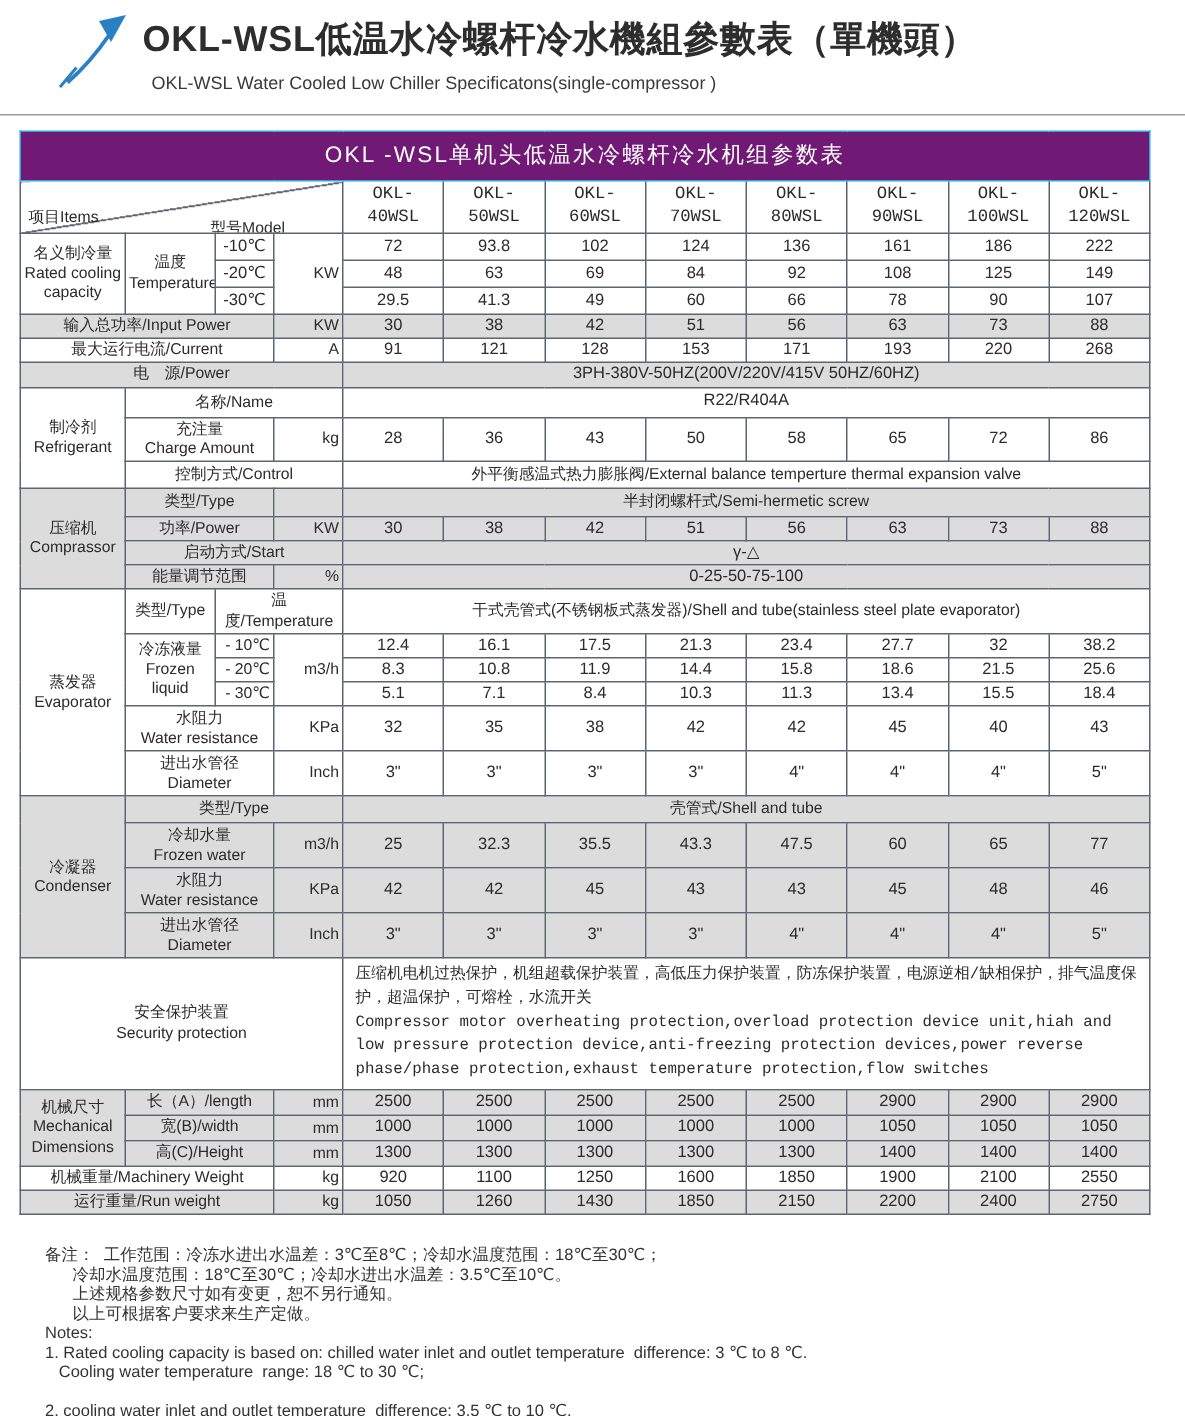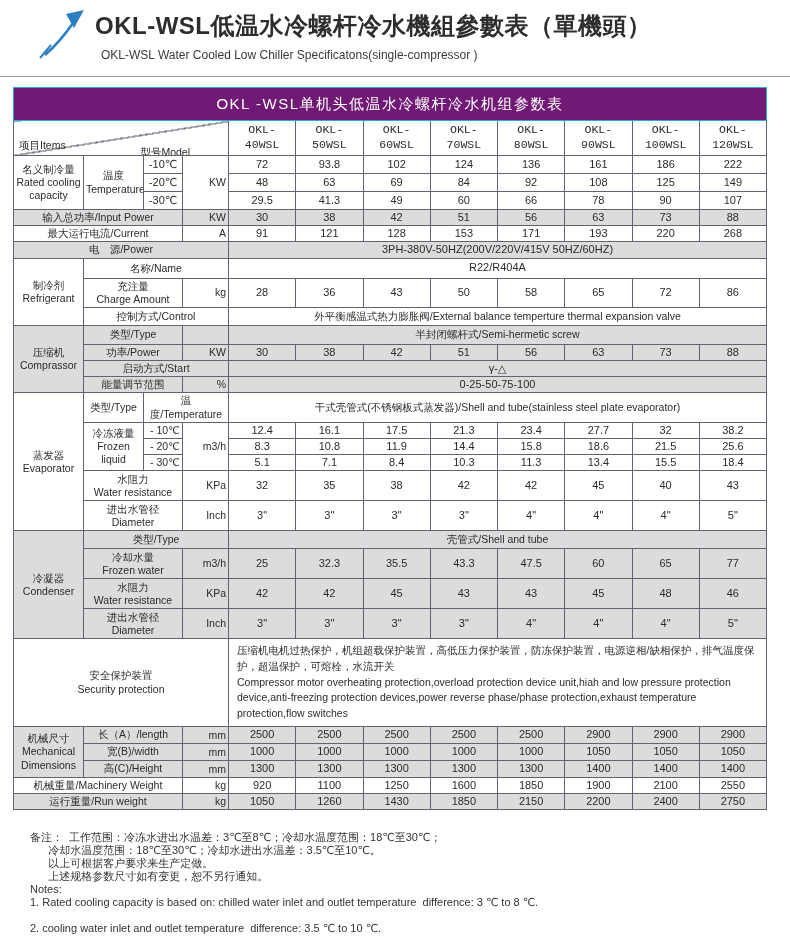--- a/index.html
+++ b/index.html
@@ -20,21 +20,21 @@
   .cap{background:#701a75;border:1px solid #29a7e0;color:#fff;font-size:15px;font-weight:500;
        letter-spacing:1.5px;height:30px;}
   th.model{font-size:11.5px;white-space:pre-line;line-height:1.3;background:#fff;font-family:Liberation Mono, monospace;}
   tr.g td{background:#dcdcdc;}
   .lab{font-size:10.5px;line-height:1.25;}
   .unit{font-size:10.5px;text-align:right;}
   .diag{position:relative;padding:0;background:linear-gradient(to bottom right,
         transparent calc(50% - .6px), #5f6372 calc(50% - .6px), #5f6372 calc(50% + .6px), transparent calc(50% + .6px));}
   .diag .corner-items{position:absolute;left:5px;bottom:3px;font-size:10.5px;}
   .diag .corner-model{position:absolute;right:38px;top:25px;font-size:10.5px;margin-left:20px;}
-  .sec-text{text-align:left;padding:4px 8px;font-size:10.5px;line-height:1.5;}
+  .sec-text{text-align:left;padding:4px 8px;font-size:10.5px;line-height:1.5;font-family:Liberation Mono, monospace;}
   .sec-text div{margin:0;}
   .stack div{display:block;}
 
   .h13{height:13px}.h14{height:14px}.h16{height:16px}.h17{height:17px}.h18{height:18px}
   .h19{height:19px}.h20{height:20px}.h26{height:26px}.h30{height:30px}.h35{height:35px}.h84{height:84px}
 
   
   .notes{margin:21px 0 0 30px;width:660px;}
   .note-line{font-size:11px;line-height:13px;min-height:13px;white-space:pre-wrap;color:#333;}
 </style>
@@ -432,21 +432,22 @@
           <td>2200</td>
           <td>2400</td>
           <td>2750</td>
         </tr>
   </tbody>
     </table>
 
   <div class="notes">
       <div class="note-line">备注：  工作范围：冷冻水进出水温差：3℃至8℃；冷却水温度范围：18℃至30℃；</div>
       <div class="note-line">      冷却水温度范围：18℃至30℃；冷却水进出水温差：3.5℃至10℃。</div>
+      <div class="note-line">      上述规格参数尺寸如有变更，恕不另行通知。</div>
       <div class="note-line">      以上可根据客户要求来生产定做。</div>
-      <div class="note-line">      上述规格参数尺寸如有变更，恕不另行通知。</div>
       <div class="note-line">Notes:</div>
       <div class="note-line">1. Rated cooling capacity is based on: chilled water inlet and outlet temperature  difference: 3 ℃ to 8 ℃.</div>
+      <div class="note-line">   Cooling water temperature  range: 18 ℃ to 30 ℃;</div>
       <div class="note-line"></div>
       <div class="note-line">2. cooling water inlet and outlet temperature  difference: 3.5 ℃ to 10 ℃.</div>
     </div>
 
 </div>
 
 </body></html>

